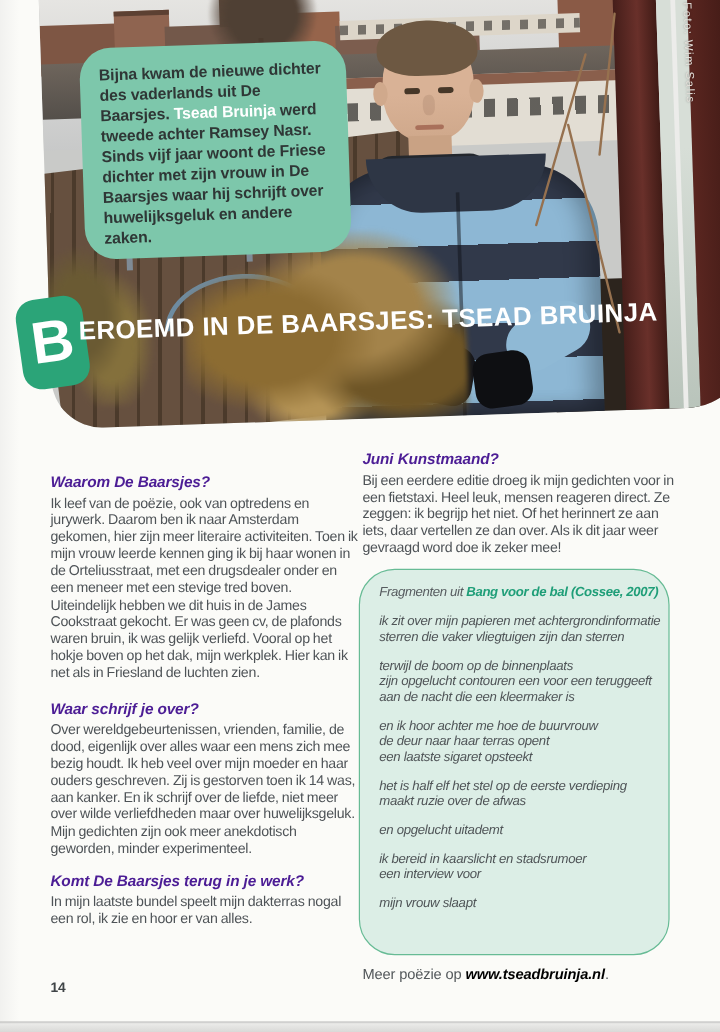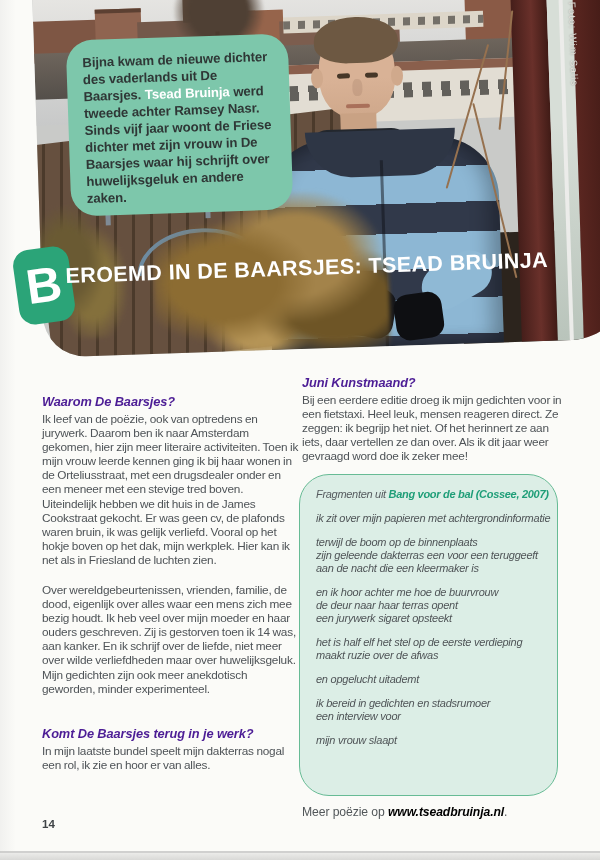--- a/index.html
+++ b/index.html
@@ -180,56 +180,58 @@
   <div class="badge">
       <span>B</span>
     </div>
   <div class="headline">EROEMD IN DE BAARSJES: TSEAD BRUINJA</div>
 
   <section class="sec" style="left:42px;top:394px;">
     <h3>Waarom De Baarsjes?</h3>
     <p>Ik leef van de poëzie, ook van optredens en jurywerk. Daarom ben ik naar Amsterdam gekomen, hier zijn meer literaire activiteiten. Toen ik mijn vrouw leerde kennen ging ik bij haar wonen in de Orteliusstraat, met een drugsdealer onder en een meneer met een stevige tred boven. Uiteindelijk hebben we dit huis in de James Cookstraat gekocht. Er was geen cv, de plafonds waren bruin, ik was gelijk verliefd. Vooral op het hokje boven op het dak, mijn werkplek. Hier kan ik net als in Friesland de luchten zien.</p>
   </section>
   <section class="sec" style="left:42px;top:583px;">
+    <h3>Waar schrijf je over?</h3>
     <p>Over wereldgebeurtenissen, vrienden, familie, de dood, eigenlijk over alles waar een mens zich mee bezig houdt. Ik heb veel over mijn moeder en haar ouders geschreven. Zij is gestorven toen ik 14 was, aan kanker. En ik schrijf over de liefde, niet meer over wilde verliefdheden maar over huwelijksgeluk. Mijn gedichten zijn ook meer anekdotisch geworden, minder experimenteel.</p>
   </section>
   <section class="sec" style="left:42px;top:726px;">
     <h3>Komt De Baarsjes terug in je werk?</h3>
     <p>In mijn laatste bundel speelt mijn dakterras nogal een rol, ik zie en hoor er van alles.</p>
   </section>
 
   <section class="sec" style="left:302px;top:375px;width:262px;">
     <h3>Juni Kunstmaand?</h3>
     <p>Bij een eerdere editie droeg ik mijn gedichten voor in een fietstaxi. Heel leuk, mensen reageren direct. Ze zeggen: ik begrijp het niet. Of het herinnert ze aan iets, daar vertellen ze dan over. Als ik dit jaar weer gevraagd word doe ik zeker mee!</p>
   </section>
 
   <div class="poem-box">
     <div class="poem-title"><span>Fragmenten uit </span><span class="work">Bang voor de bal (Cossee, 2007)</span></div>
     <div class="stanza">
       <div class="pline">ik zit over mijn papieren met achtergrondinformatie</div>
+      <div class="pline">sterren die vaker vliegtuigen zijn dan sterren</div>
     </div>
     <div class="stanza">
       <div class="pline">terwijl de boom op de binnenplaats</div>
-      <div class="pline">zijn geleende dakterras een voor een teruggeeft</div>
+      <div class="pline">zijn opgelucht contouren een voor een teruggeeft</div>
       <div class="pline">aan de nacht die een kleermaker is</div>
     </div>
     <div class="stanza">
       <div class="pline">en ik hoor achter me hoe de buurvrouw</div>
       <div class="pline">de deur naar haar terras opent</div>
-      <div class="pline">een jurywerk sigaret opsteekt</div>
+      <div class="pline">een laatste sigaret opsteekt</div>
     </div>
     <div class="stanza">
       <div class="pline">het is half elf het stel op de eerste verdieping</div>
       <div class="pline">maakt ruzie over de afwas</div>
     </div>
     <div class="stanza">
       <div class="pline">en opgelucht uitademt</div>
     </div>
     <div class="stanza">
-      <div class="pline">ik bereid in gedichten en stadsrumoer</div>
+      <div class="pline">ik bereid in kaarslicht en stadsrumoer</div>
       <div class="pline">een interview voor</div>
     </div>
     <div class="stanza">
       <div class="pline">mijn vrouw slaapt</div>
     </div>
   </div>
 
   <div class="more"><span>Meer poëzie op </span><span class="url">www.tseadbruinja.nl</span><span>.</span></div>
 
   <div class="pageno">14</div>

